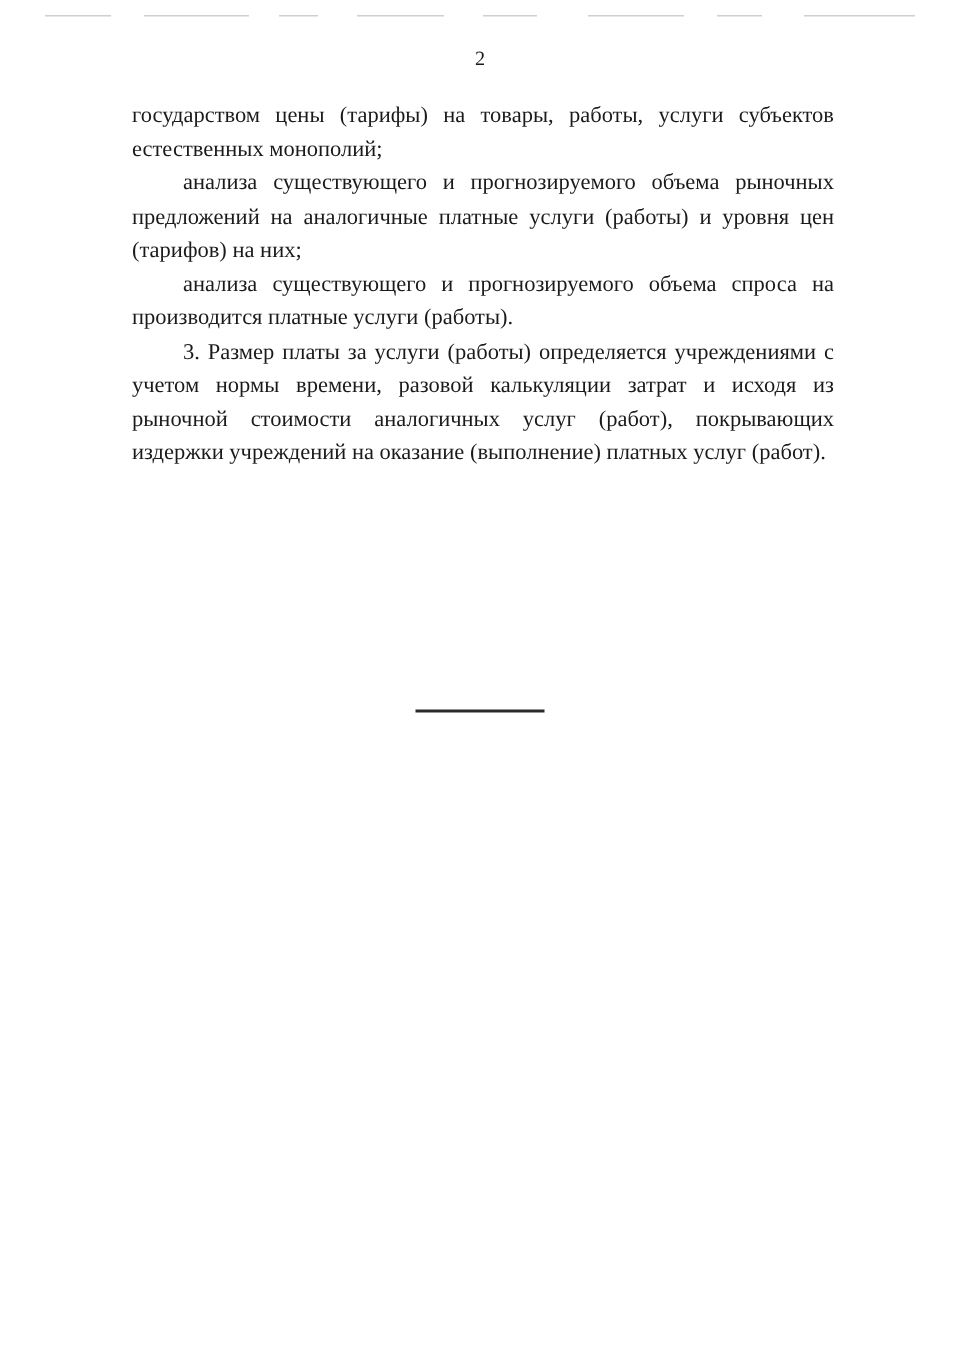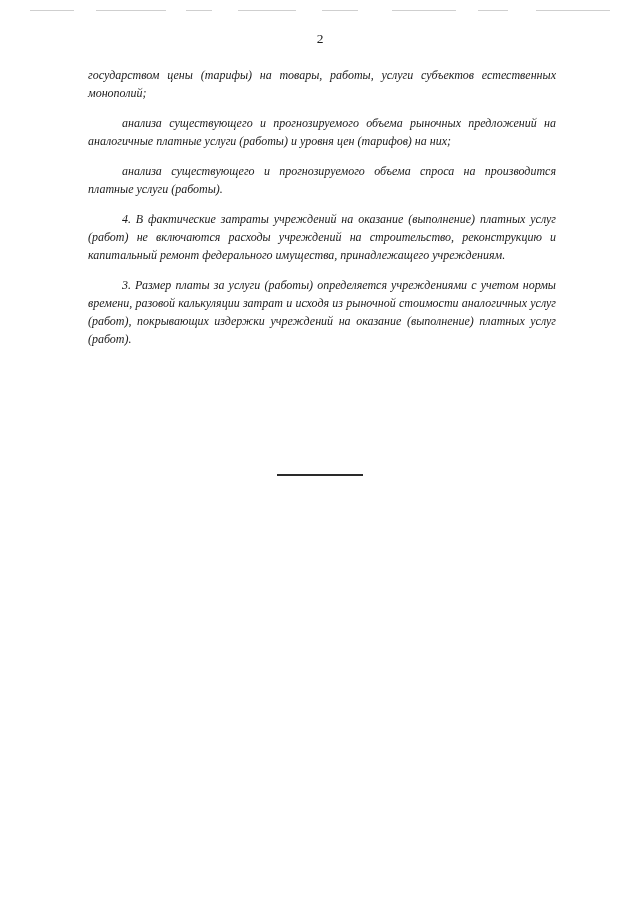--- a/index.html
+++ b/index.html
@@ -46,33 +46,32 @@
     line-height: 1;
   }
   .content {
     position: absolute;
     top: 66px;
     left: 88px;
     width: 468px;
   }
   p.para {
     margin: 0 0 0 0;
-    font-size: 12px;
+    font-size: 15px;
     line-height: 1.5;
     text-align: justify;
     text-justify: inter-word;
     text-indent: 0;
     hyphens: none;
-    font-style: italic;
   }
   p.indent {
     text-indent: 34px;
   }
   p.para + p.para {
-    margin-top: 12px;
+    margin-top: 0px;
   }
   .rule-wrap {
     position: absolute;
     top: 462px;
     left: 0;
     width: 640px;
     text-align: center;
   }
   .rule {
     display: inline-block;
@@ -96,21 +95,20 @@
     <i style="left:478px;width:30px;"></i>
     <i style="left:536px;width:74px;"></i>
   </div>
 
   <div class="page-number">2</div>
 
   <div class="content">
     <p class="para">государством цены (тарифы) на товары, работы, услуги субъектов естественных монополий;</p>
     <p class="para indent">анализа существующего и прогнозируемого объема рыночных предложений на аналогичные платные услуги (работы) и уровня цен (тарифов) на них;</p>
     <p class="para indent">анализа существующего и прогнозируемого объема спроса на производится платные услуги (работы).</p>
-    <p class="para indent">4. В фактические затраты учреждений на оказание (выполнение) платных услуг (работ) не включаются расходы учреждений на строительство, реконструкцию и капитальный ремонт федерального имущества, принадлежащего учреждениям.</p>
     <p class="para indent">3. Размер платы за услуги (работы) определяется учреждениями с учетом нормы времени, разовой калькуляции затрат и исходя из рыночной стоимости аналогичных услуг (работ), покрывающих издержки учреждений на оказание (выполнение) платных услуг (работ).</p>
   </div>
 
   <div class="rule-wrap">
     <span class="rule"></span>
   </div>
 
 </div>
 
 </body></html>

